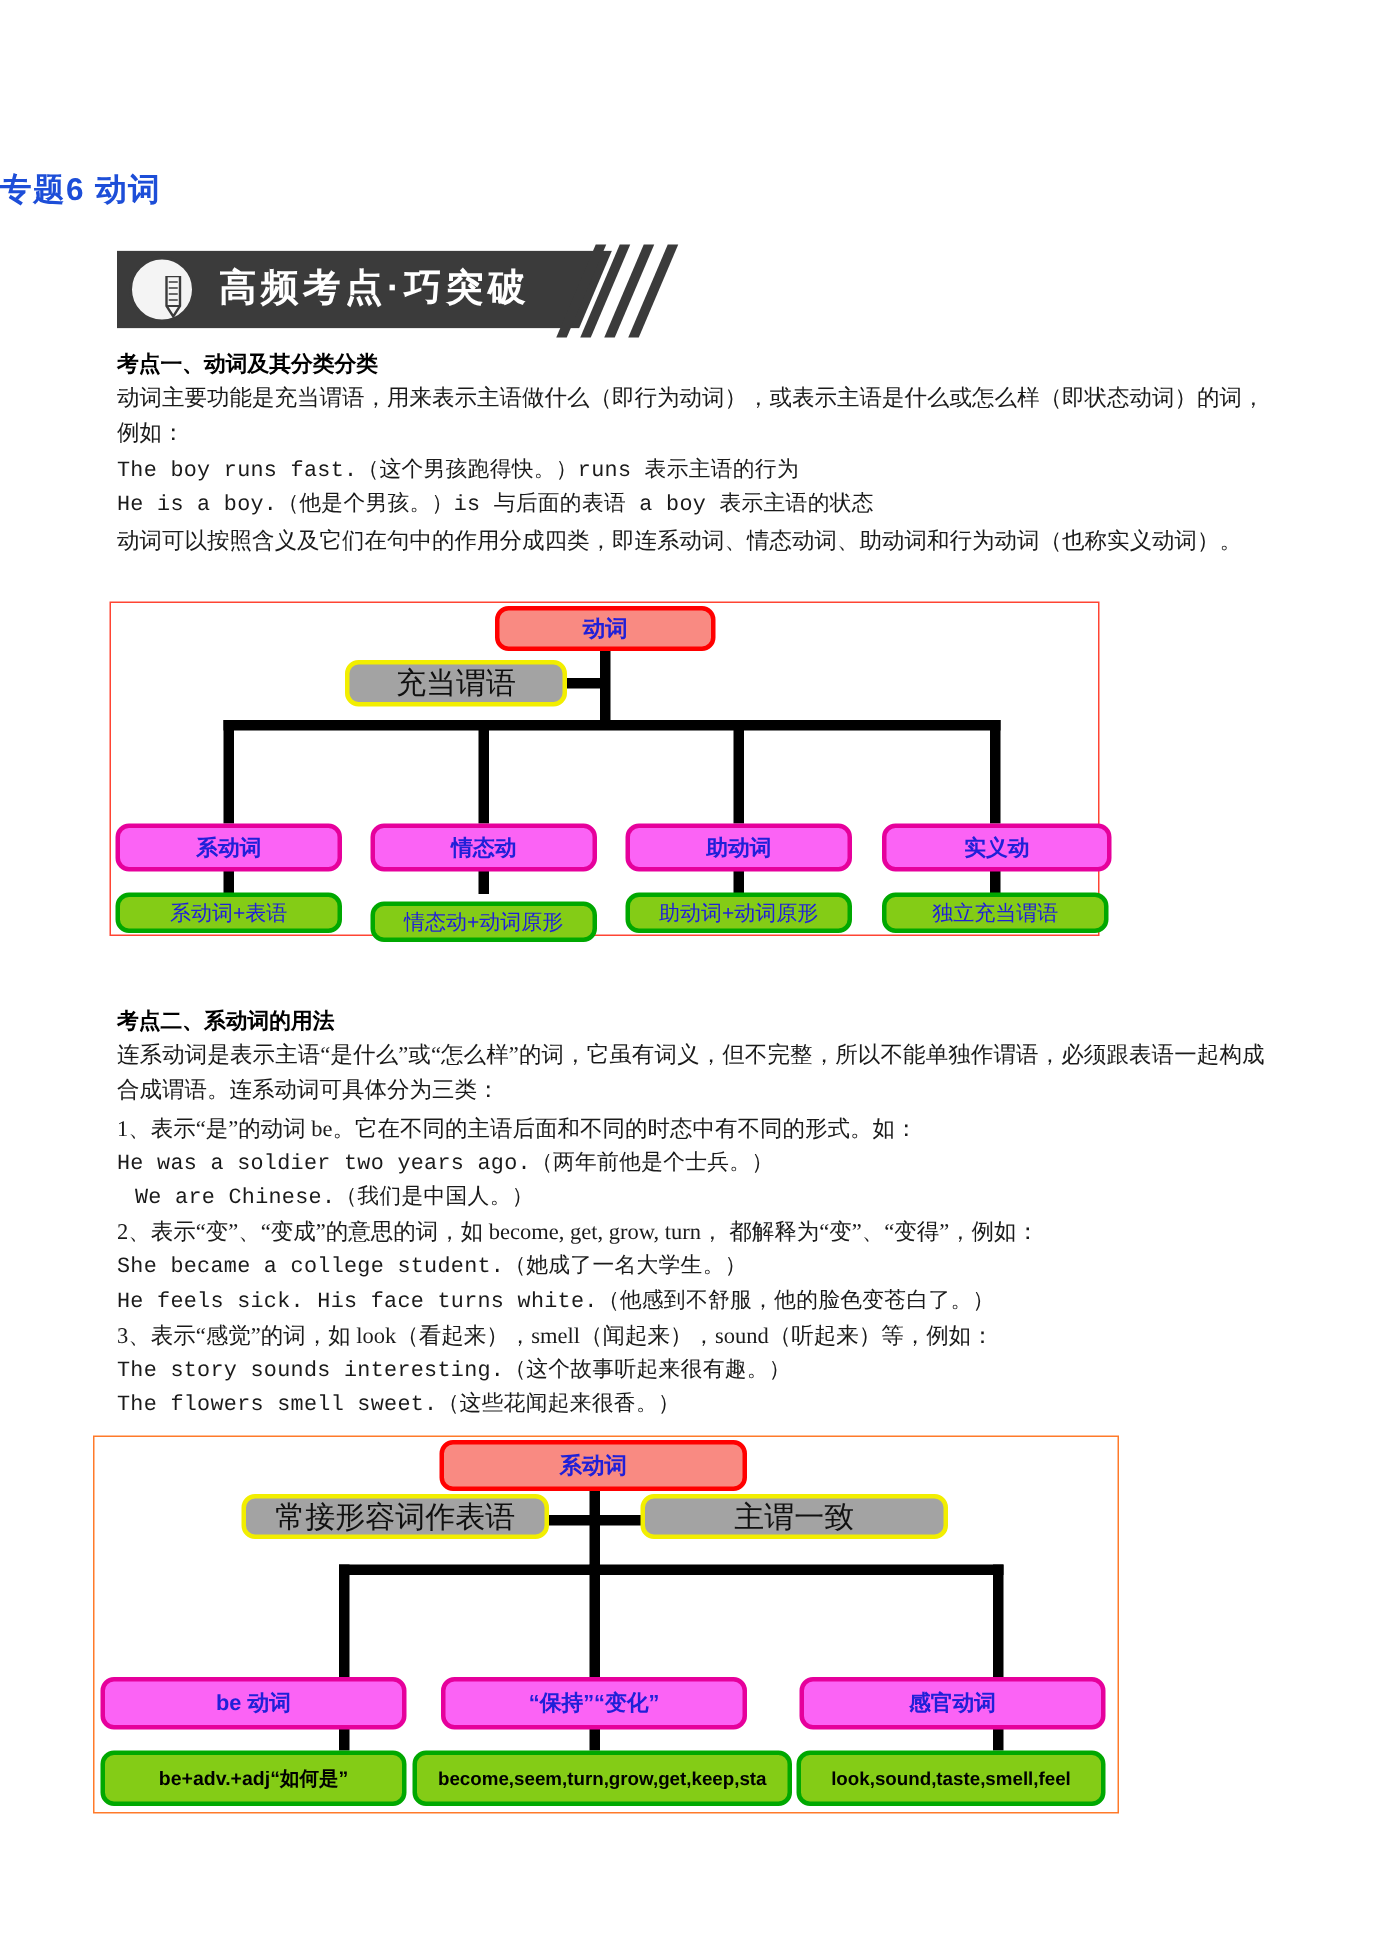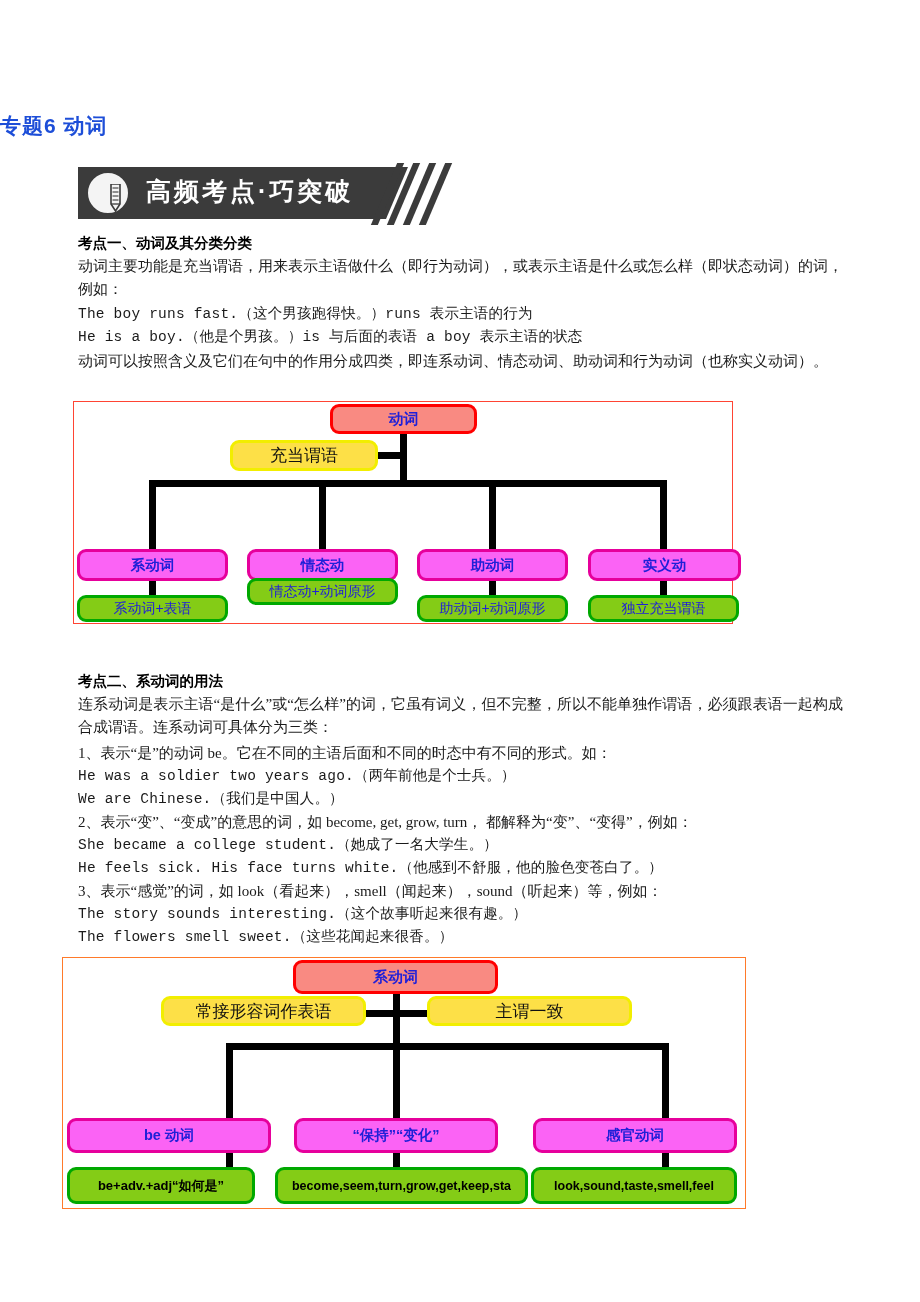--- a/index.html
+++ b/index.html
@@ -161,25 +161,25 @@
     background: #f98a82;
     border: 3px solid #ff0000;
     border-radius: 9px;
     color: #2020d8;
     font-weight: bold;
     font-size: 15px;
     font-family: "Liberation Sans", "DejaVu Sans", sans-serif;
   }
   
   .n-yellow {
-    background: #fde047;
+    background: #a3a3a3;
     border: 3px solid #f2ee00;
     border-radius: 9px;
     color: #101010;
-    font-size: 17px;
+    font-size: 20px;
   }
   
   .n-pink {
     background: #fb63f5;
     border: 3px solid #e6009c;
     border-radius: 9px;
     color: #2020d8;
     font-weight: bold;
     font-size: 14.5px;
     font-family: "Liberation Sans", "DejaVu Sans", sans-serif;
@@ -262,38 +262,38 @@
     <div class="node n-top" style="left:256px; top:2px; width:147px; height:30px;">动词</div>
 
     <div class="node n-yellow" style="left:156px; top:38px; width:148px; height:31px;">充当谓语</div>
 
     <div class="node n-pink" style="left:3px; top:147px; width:151px; height:32px;">系动词</div>
     <div class="node n-pink" style="left:173px; top:147px; width:151px; height:32px;">情态动</div>
     <div class="node n-pink" style="left:343px; top:147px; width:151px; height:32px;">助动词</div>
     <div class="node n-pink" style="left:514px; top:147px; width:153px; height:32px;">实义动</div>
 
     <div class="node n-green" style="left:3px; top:193px; width:151px; height:27px;">系动词+表语</div>
-    <div class="node n-green" style="left:173px; top:176px; width:151px; height:27px;">情态动+动词原形</div>
+    <div class="node n-green" style="left:173px; top:199px; width:151px; height:27px;">情态动+动词原形</div>
     <div class="node n-green" style="left:343px; top:193px; width:151px; height:27px;">助动词+动词原形</div>
     <div class="node n-green" style="left:514px; top:193px; width:151px; height:27px;">独立充当谓语</div>
   </div>
 
   <div class="tblock" style="top:670px;">
     <div class="hd">考点二、系动词的用法</div>
   </div>
   <div class="tblock" style="top:693px;">
     <div class="p">连系动词是表示主语“是什么”或“怎么样”的词，它虽有词义，但不完整，所以不能单独作谓语，必须跟表语一起构成合成谓语。连系动词可具体分为三类：</div>
   </div>
   <div class="tblock" style="top:742px;">
     <div class="p">1、表示“是”的动词 be。它在不同的主语后面和不同的时态中有不同的形式。如：</div>
   </div>
   <div class="tblock" style="top:765px;">
     <div class="mono">He was a soldier two years ago.（两年前他是个士兵。）</div>
   </div>
-  <div class="tblock" style="top:788px;">
+  <div class="tblock" style="top:788px;margin-left:12px;">
     <div class="mono">We are Chinese.（我们是中国人。）</div>
   </div>
   <div class="tblock" style="top:811px;">
     <div class="p">2、表示“变”、“变成”的意思的词，如 become, get, grow, turn， 都解释为“变”、“变得”，例如：</div>
   </div>
   <div class="tblock" style="top:834px;">
     <div class="mono">She became a college student.（她成了一名大学生。）</div>
   </div>
   <div class="tblock" style="top:857px;">
     <div class="mono">He feels sick. His face turns white.（他感到不舒服，他的脸色变苍白了。）</div>
@@ -323,18 +323,18 @@
 
     <div class="node n-top" style="left:230px; top:2px; width:205px; height:34px;">系动词</div>
 
     <div class="node n-yellow" style="left:98px; top:38px; width:205px; height:30px;">常接形容词作表语</div>
     <div class="node n-yellow" style="left:364px; top:38px; width:205px; height:30px;">主谓一致</div>
 
     <div class="node n-pink" style="left:4px; top:160px; width:204px; height:35px;">be 动词</div>
     <div class="node n-pink" style="left:231px; top:160px; width:204px; height:35px;">“保持”“变化”</div>
     <div class="node n-pink" style="left:470px; top:160px; width:204px; height:35px;">感官动词</div>
 
-    <div class="node n-green black-text" style="left:4px; top:209px; width:188px; height:37px;">be+adv.+adj“如何是”</div>
+    <div class="node n-green black-text" style="left:4px; top:209px; width:204px; height:37px;">be+adv.+adj“如何是”</div>
     <div class="node n-green black-text tight" style="left:212px; top:209px; width:253px; height:37px;">become,seem,turn,grow,get,keep,sta</div>
     <div class="node n-green black-text tight" style="left:468px; top:209px; width:206px; height:37px;">look,sound,taste,smell,feel</div>
   </div>
 
 </div>
 
 </body></html>

